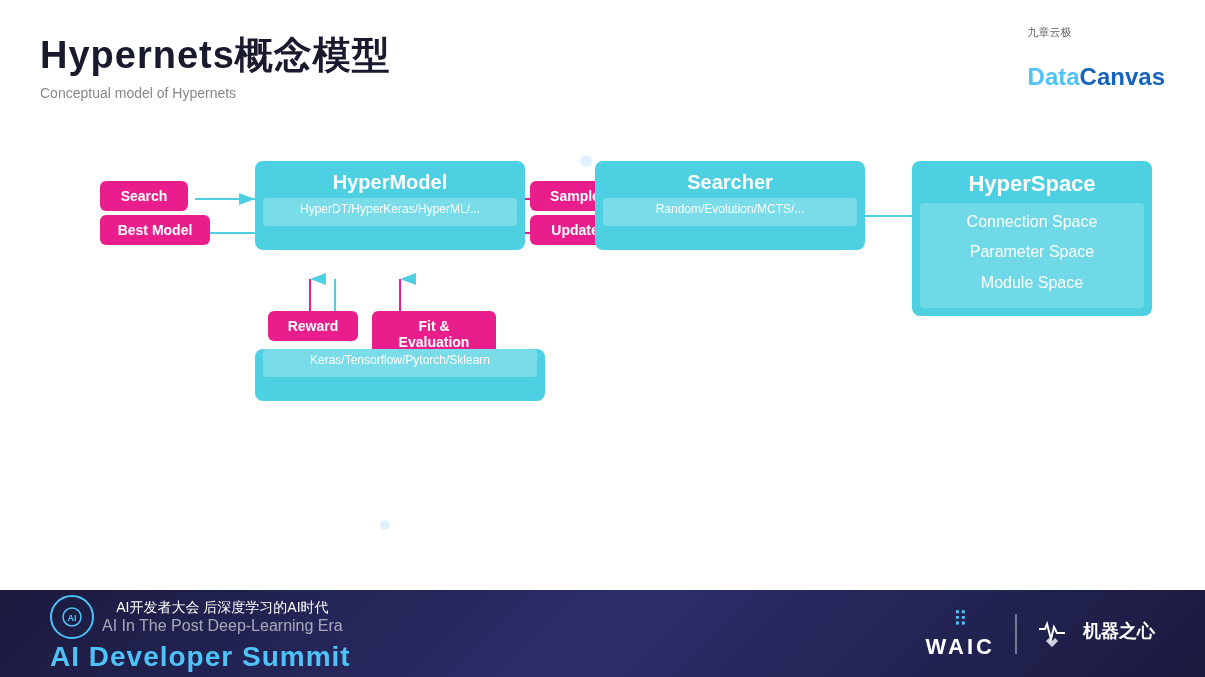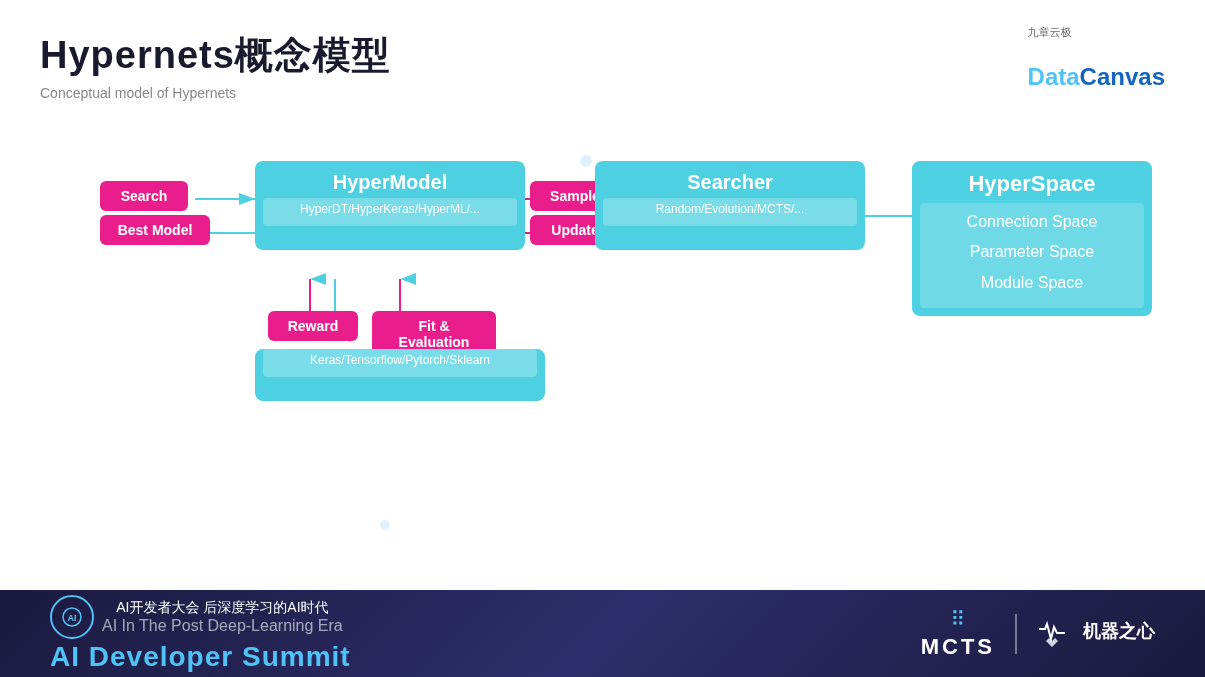--- a/index.html
+++ b/index.html
@@ -336,21 +336,21 @@
     </div>
     <div class="ai-summit">AI Developer Summit</div>
   </div>
 
   <div class="footer-right">
     <div style="display:flex;flex-direction:column;align-items:center;">
 
       <div style="display:flex;gap:4px;margin-bottom:3px;">
         <span style="color:#4fc3f7;font-size:20px;">⠿</span>
       </div>
-      <div class="waic-text">MCTS</div>
+      <div class="waic-text">WAIC</div>
     </div>
     <div class="divider-line"></div>
     <div style="display:flex;align-items:flex-start;gap:16px;">
 
       <svg width="30" height="30" viewBox="0 0 30 30">
         <polyline points="2,10 8,10 10,5 14,20 17,8 20,14 28,14" stroke="white" stroke-width="2" fill="none"></polyline>
         <polygon points="15,22 18,19 21,22 15,28 9,22 12,19" fill="white" opacity="0.8"></polygon>
       </svg>
       <div class="jiqixin">机器之心</div>
     </div>

